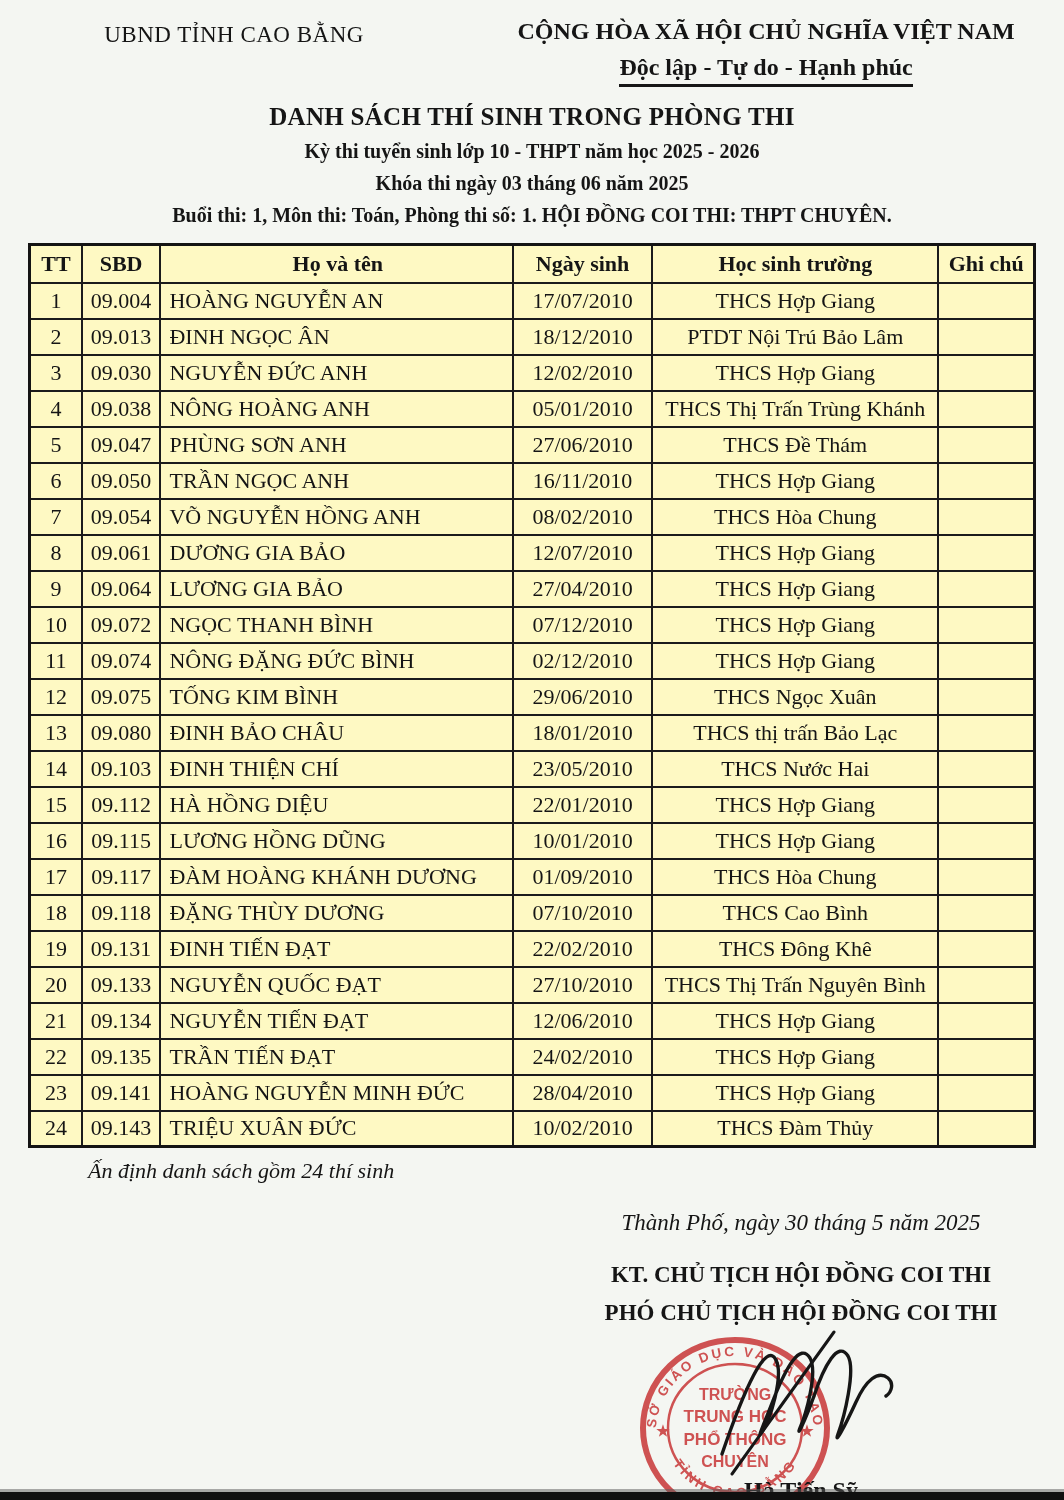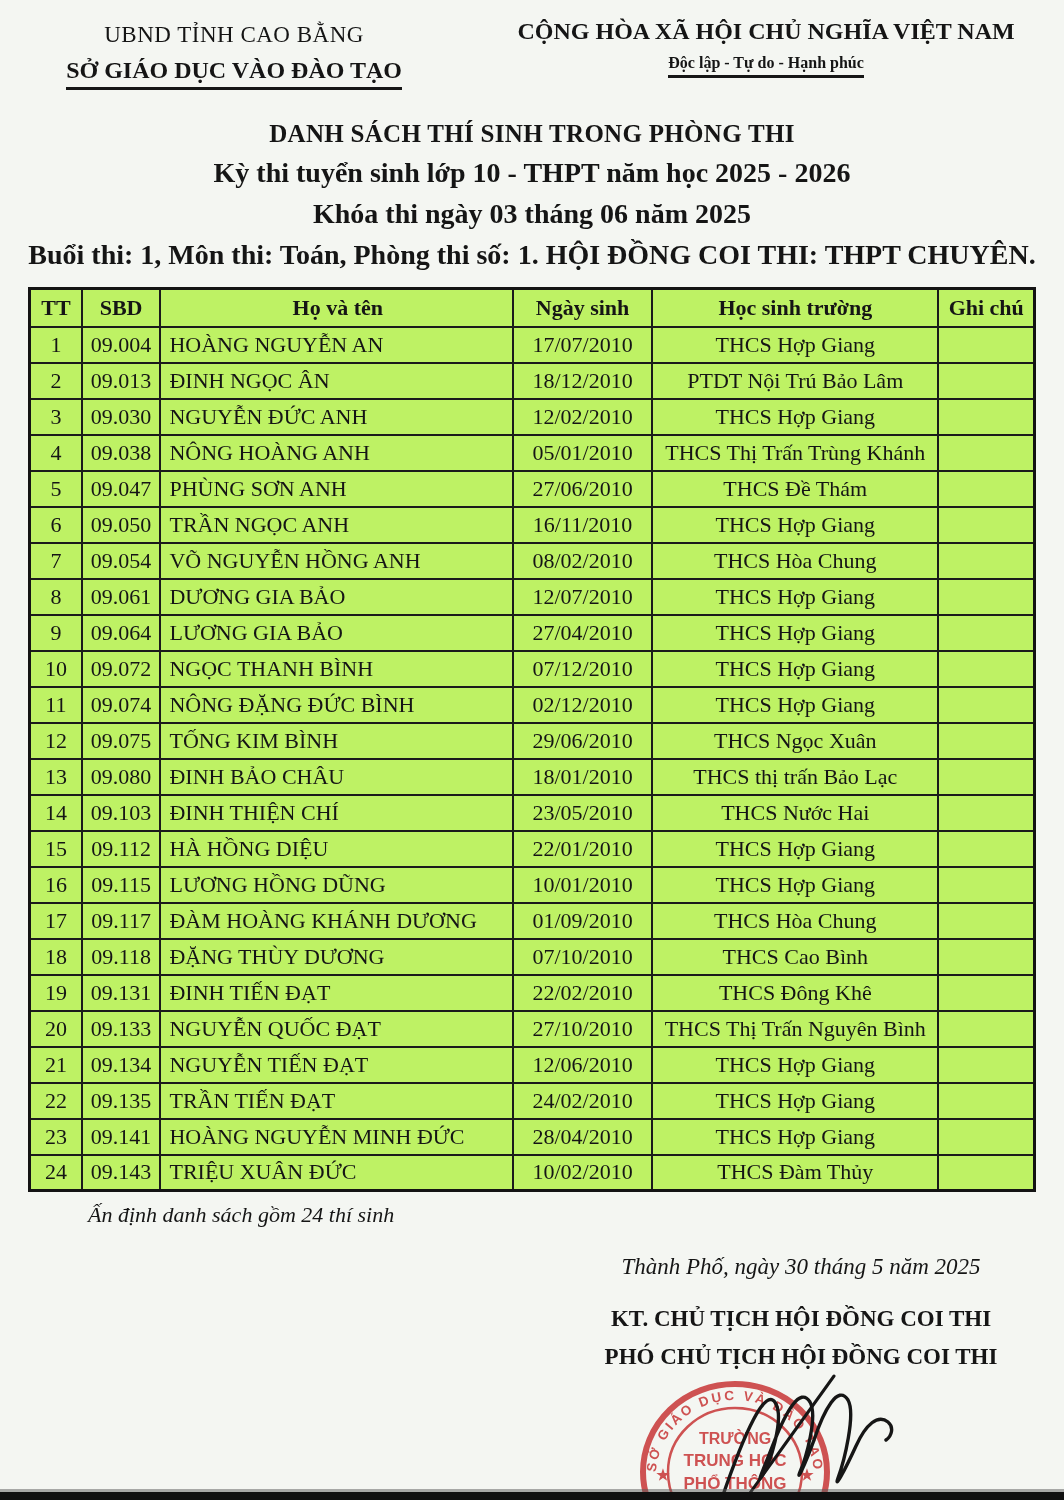--- a/index.html
+++ b/index.html
@@ -14,34 +14,34 @@
   }
   .page { padding-top: 18px; }
 
   
   .nat-header { display: flex; }
   .nh-left  { width: 44%; text-align: center; padding-top: 4px; }
   .nh-right { width: 56%; text-align: center; }
   .nh-left .l1 { font-size: 23px; letter-spacing: .5px; }
   .nh-left .l2 { margin-top: 9px; font-size: 24px; font-weight: bold; }
   .nh-right .l1 { font-size: 24px; font-weight: bold; }
-  .nh-right .l2 { margin-top: 9px; font-size: 16px; font-weight: bold; }
+  .nh-right .l2 { margin-top: 9px; font-size: 24px; font-weight: bold; }
   .underlined { display: inline-block; border-bottom: 3px solid #161616; padding-bottom: 3px; }
 
   
-  .title-block { text-align: center; margin-top: 30px; }
+  .title-block { text-align: center; margin-top: 16px; }
   .title-block .t-main { font-size: 25px; font-weight: bold; letter-spacing: .3px; }
-  .title-block .t-sub  { font-size: 28px; font-weight: bold; margin-top: 9px; }
+  .title-block .t-sub  { font-size: 20px; font-weight: bold; margin-top: 9px; }
 
   
   table.roster {
     width: 1008px; margin: 16px auto 0 auto;
     border-collapse: collapse;
     border: 3px solid #141414;
-    background: #bef264;
+    background: #fef9c3;
   }
   table.roster th, table.roster td {
     border: 2px solid #1b1b1b;
     font-size: 22px;
     height: 36px;
     padding: 0 6px;
     text-align: center;
     vertical-align: middle;
     white-space: nowrap;
   }
@@ -84,21 +84,20 @@
   }
 </style>
 </head>
 <body>
 
 <div class="page">
 
   <div class="nat-header">
     <div class="nh-left">
       <div class="l1">UBND TỈNH CAO BẰNG</div>
-      <div class="l2"><span class="underlined">SỞ GIÁO DỤC VÀO ĐÀO TẠO</span></div>
     </div>
     <div class="nh-right">
       <div class="l1">CỘNG HÒA XÃ HỘI CHỦ NGHĨA VIỆT NAM</div>
       <div class="l2"><span class="underlined">Độc lập - Tự do - Hạnh phúc</span></div>
     </div>
   </div>
 
   <div class="title-block">
     <div class="t-main">DANH SÁCH THÍ SINH TRONG PHÒNG THI</div>
     <div class="t-sub">Kỳ thi tuyển sinh lớp 10 - THPT năm học 2025 - 2026</div>

